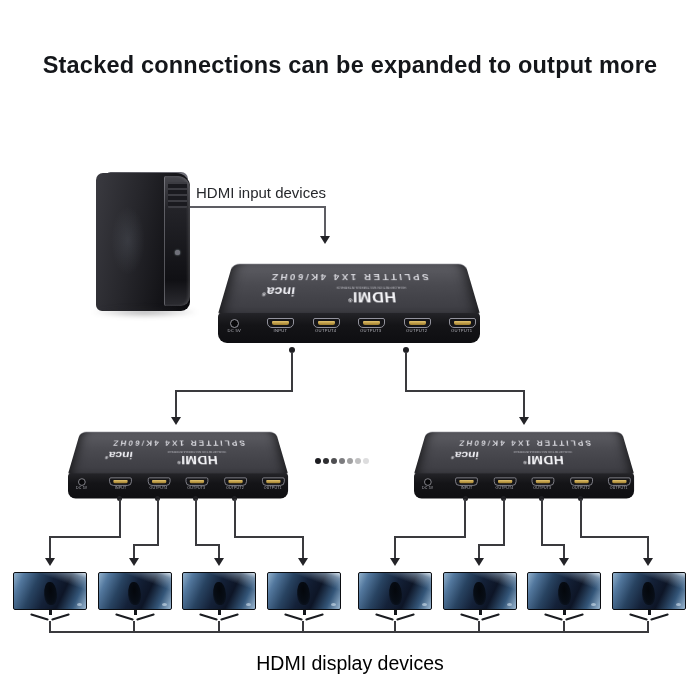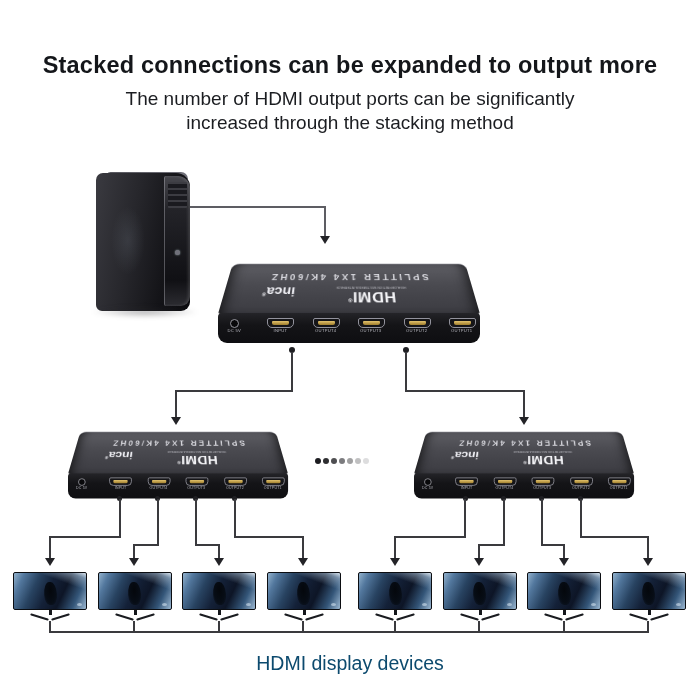--- a/index.html
+++ b/index.html
@@ -8,21 +8,21 @@
 
   
   .title{position:absolute;left:0;right:0;top:52px;text-align:center;
          font-size:23.5px;font-weight:700;color:#14161a;letter-spacing:.2px;}
   .subtitle{position:absolute;left:0;right:0;top:87px;text-align:center;
             font-size:19px;line-height:24px;font-weight:400;color:#1b1d21;}
 
   
   .input-label{position:absolute;left:196px;top:184px;font-size:15px;color:#26282c;}
   .output-label{position:absolute;left:0;right:0;top:652px;text-align:center;
-                font-size:19.5px;color:#0c4a6e;}
+                font-size:19.5px;color:#000000;}
 
   
   .hl{position:absolute;height:2px;background:#3a3a3e;}
   .vl{position:absolute;width:2px;background:#3a3a3e;}
   .gray{background:#5d5d63;}
   .arr{position:absolute;width:0;height:0;border-left:5px solid transparent;
        border-right:5px solid transparent;border-top:8px solid #232327;}
   .dot{position:absolute;width:6px;height:6px;border-radius:50%;background:#1f1f23;}
   .sdot{position:absolute;width:5px;height:5px;border-radius:50%;background:#1f1f23;}
   .tick{position:absolute;width:2px;background:#3a3a3e;}
@@ -100,35 +100,32 @@
   .leg{position:absolute;top:6px;width:19px;height:2px;background:#1a1c20;border-radius:1px;}
   .leg.l{left:2px;transform:rotate(17deg);}
   .leg.r{right:2px;transform:rotate(-17deg);}
 </style>
 </head>
 <body>
 
 <div id="canvas">
 
   <div class="title">Stacked connections can be expanded to output more</div>
-  <div class="subtitle">
-    <div>The number of HDMI output ports can be significantly</div>
-    <div>increased through the stacking method</div>
-  </div>
 
   <div class="pc">
     <div class="pc-top"></div>
     <div class="pc-body"></div>
     <div class="pc-front">
       <div class="pc-bays"></div>
       <div class="pc-btn"></div>
     </div>
     <div class="pc-shadow"></div>
   </div>
 
+  <div class="input-label">HDMI input devices</div>
   <div class="hl gray" style="left:190px;top:206px;width:136px"></div>
   <div class="vl gray" style="left:324px;top:206px;height:32px"></div>
   <div class="arr" style="left:320px;top:236px"></div>
 
   <div class="splitter-slot" style="left:218px;top:252px">
   <div class="splitter" style="transform: scale(1);">
     <div class="sp-top">
       <div class="sp-rot">
         <div class="sp-logos">
           <div class="sp-hdmi">

